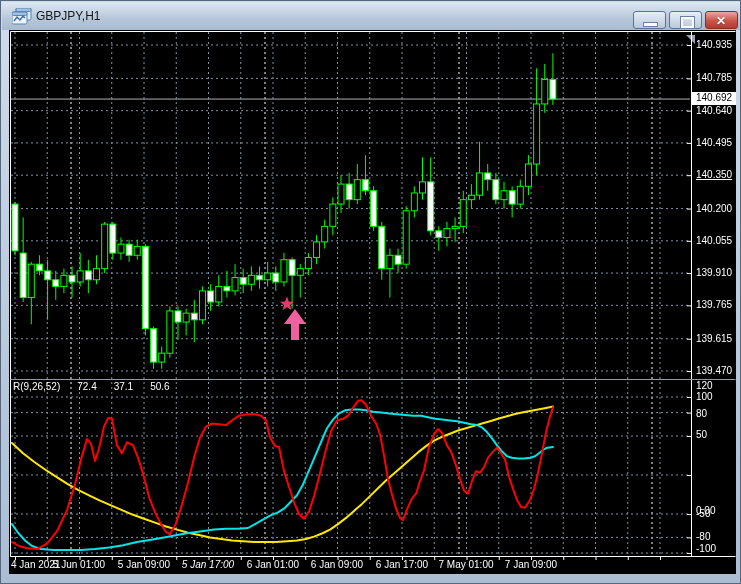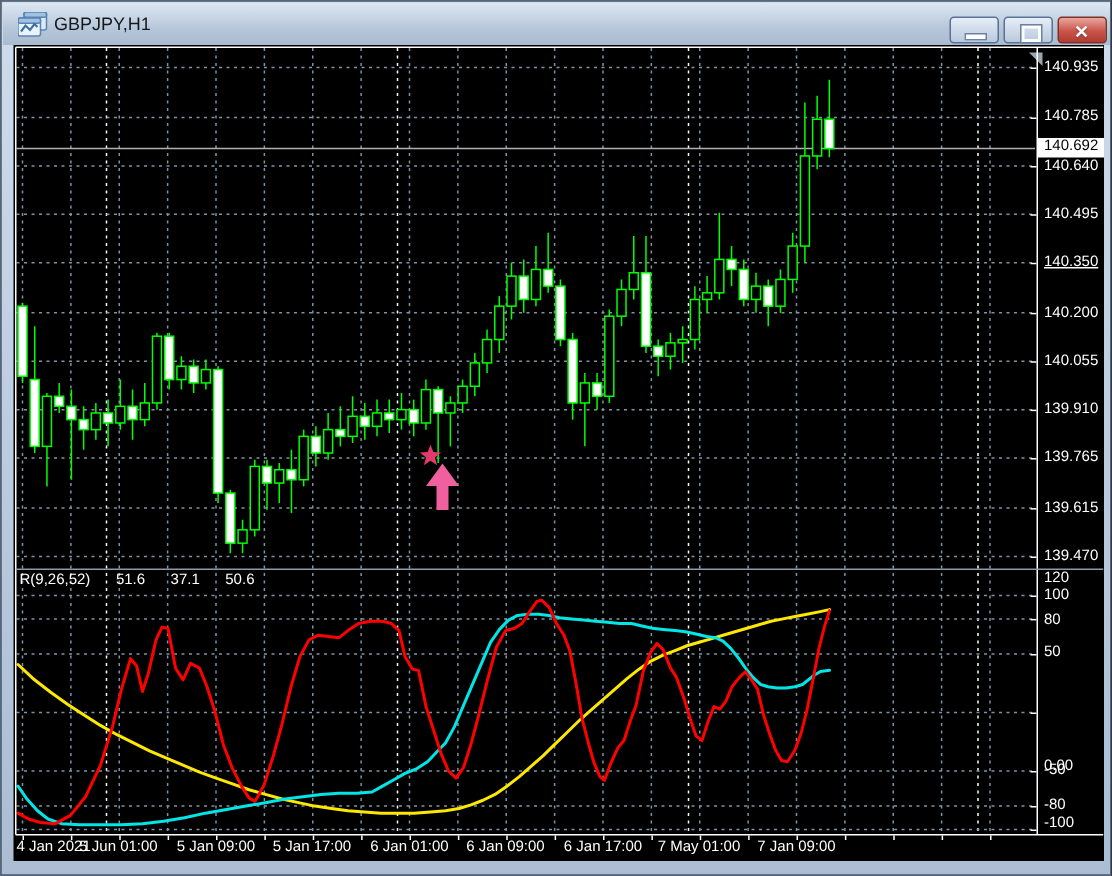--- a/index.html
+++ b/index.html
@@ -298,21 +298,21 @@
         <line x1="530.5" y1="556" x2="530.5" y2="559" stroke="#FFFFFF" stroke-width="1"></line>
         <line x1="562.75" y1="556" x2="562.75" y2="559" stroke="#FFFFFF" stroke-width="1"></line>
         <line x1="595" y1="556" x2="595" y2="559" stroke="#FFFFFF" stroke-width="1"></line>
         <line x1="627.25" y1="556" x2="627.25" y2="559" stroke="#FFFFFF" stroke-width="1"></line>
         <line x1="659.5" y1="556" x2="659.5" y2="559" stroke="#FFFFFF" stroke-width="1"></line>
       </g>
     </svg>
 
 
   <div id="ind-header">
-    <span>R(9,26,52)</span><span>51.6</span><span>37.1</span><span>50.6</span>
+    <span>R(9,26,52)</span><span>72.4</span><span>37.1</span><span>50.6</span>
   </div>
 
   <div id="price-scale">
     <div id="price-tag">140.692</div>
   <div class="scale-label" style="top: 9px;">140.935</div>
       <div class="scale-label" style="top: 42.3788px;">140.785</div>
       <div class="scale-label" style="top: 74.6451px;">140.640</div>
       <div class="scale-label" style="top: 106.911px;">140.495</div>
       <div class="scale-label" style="top: 139.177px; text-decoration: underline;">140.350</div>
       <div class="scale-label" style="top: 172.556px;">140.200</div>
@@ -328,21 +328,21 @@
       <div class="scale-label" style="top: 439px; margin-top: 36px;">0.00</div>
       <div class="scale-label" style="top: 478px;">-50</div>
       <div class="scale-label" style="top: 501px;">-80</div>
       <div class="scale-label" style="top: 513px;">-100</div>
     </div>
 
   <div id="time-axis">
       <div class="time-label" style="left: 2px; text-align: left;">4 Jan 2021</div>
       <div class="time-label" style="left: 40px;">5 Jun 01:00</div>
       <div class="time-label" style="left: 105px;">5 Jan 09:00</div>
-      <div class="time-label" style="left: 169px;">5 Jan 17:00</div>
+      <div class="time-label" style="left: 169px; font-style: italic;">5 Jan 17:00</div>
       <div class="time-label" style="left: 234px;">6 Jan 01:00</div>
       <div class="time-label" style="left: 298px;">6 Jan 09:00</div>
       <div class="time-label" style="left: 363px;">6 Jan 17:00</div>
       <div class="time-label" style="left: 427px;">7 May 01:00</div>
       <div class="time-label" style="left: 492px;">7 Jan 09:00</div>
     </div>
 
   <div id="splitter"></div>
 </div>
 

